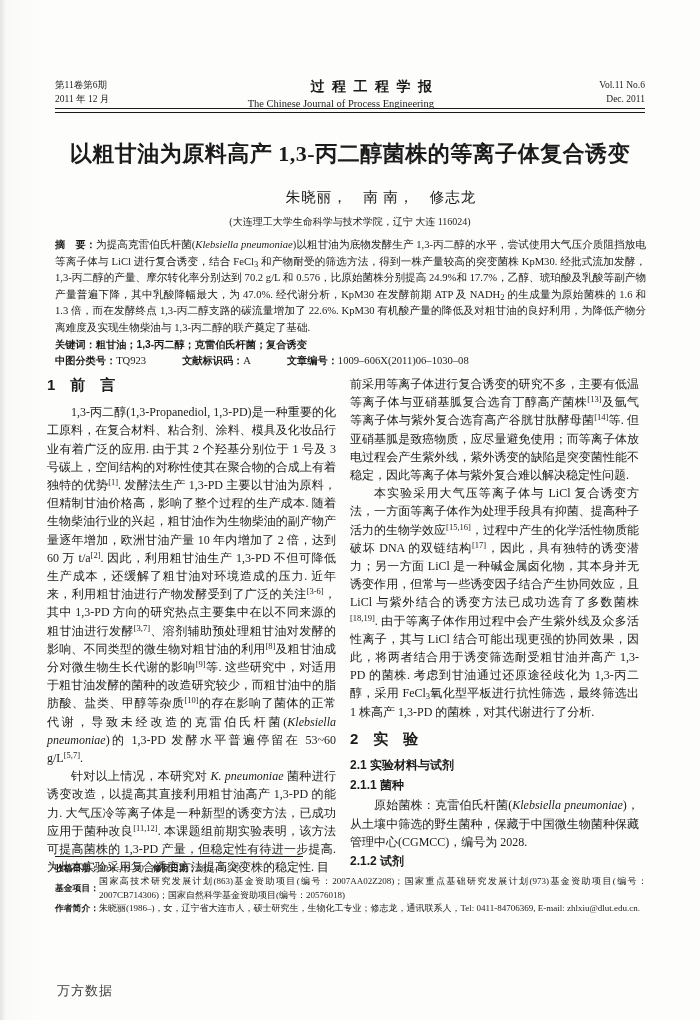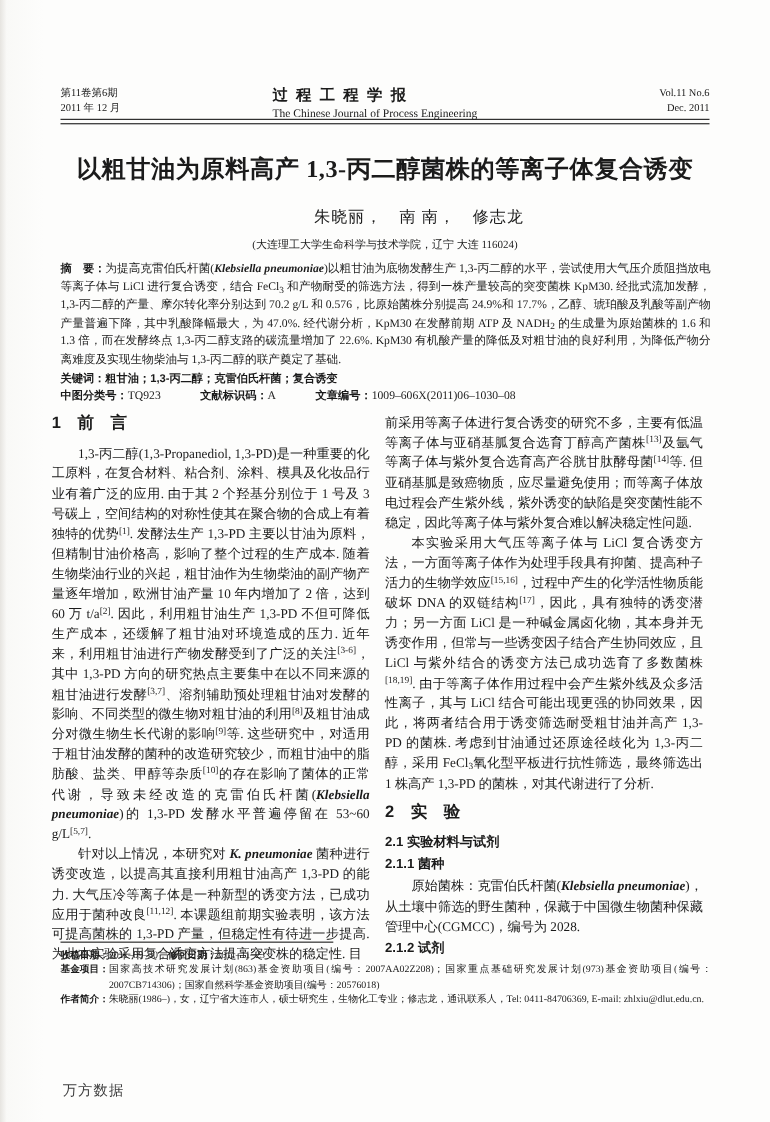--- a/index.html
+++ b/index.html
@@ -14,21 +14,21 @@
     position: absolute; inset: 0;
     background: linear-gradient(90deg, #e6e4e0 0px, #f9f9f7 6px, #fdfdfc 40px);
   }
   
   .hdr {
     position: absolute; top: 79px; left: 55px; width: 590px;
     display: flex; justify-content: space-between; align-items: flex-start;
   }
   .hdr-side { font-size: 9.5px; line-height: 13.5px; }
   .hdr-right { text-align: right; margin-left: 27px; }
-  .hdr-center { text-align: left; margin-top: -1px; }
+  .hdr-center { text-align: right; margin-top: -1px; }
   .jcn { font-size: 14px; font-weight: bold; letter-spacing: 2px; }
   .jen { font-size: 10.5px; margin-top: 2px; }
   .double-rule {
     position: absolute; top: 108px; left: 55px; width: 590px;
     height: 2.6px;
     border-top: 1.6px solid #1a1a1a;
     border-bottom: 1.6px solid #1a1a1a;
   }
   
   .title {
@@ -66,29 +66,29 @@
     font-size: 15px; font-weight: bold; margin: 1px 0 9px 0;
     font-family: "Liberation Sans", "DejaVu Sans", sans-serif;
   }
   .sec2 { margin: 9px 0 8px 0; }
   .subsec, .subsubsec {
     font-size: 12px; font-weight: bold; margin: 1px 0 2px 0;
     font-family: "Liberation Sans", "DejaVu Sans", sans-serif;
   }
   sup { font-size: 8.5px; line-height: 0; vertical-align: 4px; margin-top: 37px; }
   sub { font-size: 8.5px; line-height: 0; vertical-align: -2px; }
-  i { font-style: italic; font-weight: bold; }
+  i { font-style: italic; }
   
   .fn {
     position: absolute; top: 856px; left: 55px; width: 592px;
     font-size: 9px; line-height: 13.4px;
   }
   .fn b { font-family: "Liberation Sans", "DejaVu Sans", sans-serif; font-size: 8.8px; }
   .fn-rule { width: 248px; border-top: 1.3px solid #1a1a1a; margin-bottom: 5px; }
-  .fn-row { display: flex; }
+  .fn-row { display: flex; align-items: center; }
   .fn-lbl { flex: none; white-space: nowrap; }
   .fn-val { flex: 1; text-align: justify; }
   
   .watermark {
     position: absolute; top: 982px; left: 57px;
     font-size: 13px; color: #3c3c3c; letter-spacing: 1px;
     font-family: "Liberation Sans", "DejaVu Sans", sans-serif;
   }
 </style>
 </head>

